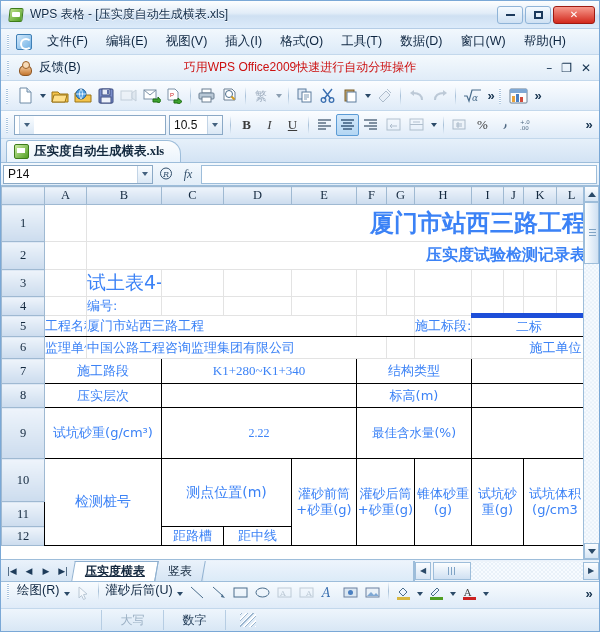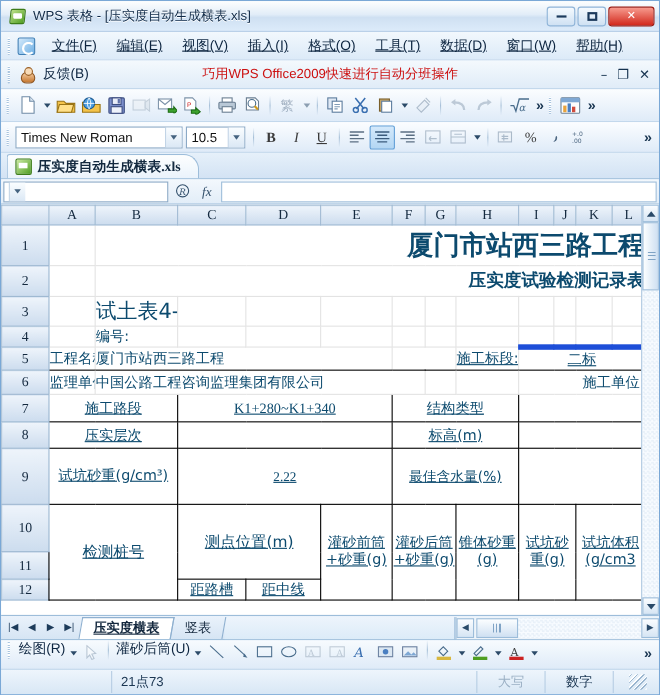--- a/index.html
+++ b/index.html
@@ -72,21 +72,21 @@
   .menu-doc-icon:before {
     content:""; position:absolute; inset:0; border-radius:2px;
     background: linear-gradient(135deg,#d3e9fb,#6fb0e4); border:1px solid #3f7fb5;
   }
   .menu-doc-icon:after {
     content:""; position:absolute; left:4px; top:4px; width:8px; height:8px;
     border:2px solid #fff; border-radius:50%; border-right-color:transparent;
   }
   .menu-item {
     padding: 3px 8px; font-size: 12.5px; color: #0d2540; white-space: nowrap;
-    border: 1px solid transparent; border-radius: 2px; cursor: default; text-decoration: underline;
+    border: 1px solid transparent; border-radius: 2px; cursor: default;
   }
 
   
   .feedbar {
     height: 26px; flex: 0 0 26px; display: flex; align-items: center;
     background: linear-gradient(180deg,#f4f9fd,#e0ecf8);
     border-bottom: 1px solid #c3d8ec; padding-left: 4px; position: relative;
   }
   .fb-icon { width: 17px; height: 16px; margin: 0 5px 0 2px; position: relative; }
   .fb-icon:before {
@@ -211,24 +211,24 @@
     border-bottom: 1px solid #9dbdda; }
   .gridscroll { position: absolute; left: 0; top: 0; right: 16px; bottom: 0; overflow: hidden; }
   table.sheet { border-collapse: collapse; table-layout: fixed; width: 585px;
     font-family: "Liberation Serif", serif; }
   table.sheet td, table.sheet th { padding: 0; }
   .colhead, .rowhead {
     background: linear-gradient(180deg,#eef4fb,#ccdcee);
     border: 1px solid #9fb9d2; text-align: center; color: #14293f;
     font-family: "Liberation Serif", serif; font-size: 12.5px; font-weight: normal;
   }
-  .cell { border: 1px solid #e3e3e3; font-size: 12px; color: #0c4a6e;
+  .cell { border: 1px solid #e3e3e3; font-size: 12px; color: #3b82f6;
     overflow: hidden; white-space: nowrap; vertical-align: middle; }
   .cell.b { border: 1px solid #000; }
-  .c { text-align: center; text-decoration: underline; }
+  .c { text-align: center; }
   .l { text-align: left; padding-left: 3px; }
   .r { text-align: right; padding-right: 2px; }
   .title-cell { font-family: "DejaVu Sans", sans-serif; font-weight: bold; font-size: 24px; }
   .sub-cell  { font-family: "DejaVu Sans", sans-serif; font-weight: bold; font-size: 16px; }
   .han { font-family: "DejaVu Sans", sans-serif; }
   .thin-u { border-bottom: 1px solid #000; }
 
   
   .vscroll {
     position: absolute; right: 0; top: 0; bottom: 0; width: 16px;
@@ -487,21 +487,20 @@
           <rect x="7" y="6" width="3" height="8" fill="#4a7fc1"></rect>
           <rect x="11" y="9" width="3" height="5" fill="#d04b3c"></rect>
         </svg>
     </div>
     <div class="chev">»</div>
   </div>
 
   <div class="fmtbar">
     <div class="grip"></div>
     <div class="combo font-combo">
-      <div class="cval">Times New Roman</div>
       <div class="cbtn"></div>
     </div>
     <div class="combo size-combo">
       <div class="cval">10.5</div>
       <div class="cbtn"></div>
     </div>
 
     <div class="tb-sep"></div>
 
     <div class="fmt-btn" style="font-weight:bold">B</div>
@@ -566,20 +565,21 @@
 
   <div class="doctabbar">
     <div class="doctab">
       <div class="dt-icon"></div>
       <span>压实度自动生成横表.xls</span>
     </div>
   </div>
 
   <div class="formulabar">
     <div class="namebox">
+      <div class="nval">P14</div>
       <div class="nbtn"></div>
     </div>
     <div class="fb-tool">
       <svg width="15" height="14" viewBox="0 0 15 14">
           <circle cx="7" cy="6.5" r="5.5" fill="none" stroke="#33506c"></circle>
           <text x="4" y="10" font-size="8" fill="#33506c" font-family="DejaVu Serif" font-style="italic">R</text>
         </svg>
     </div>
     <div class="fb-tool">fx</div>
     <div class="formula-input" placeholder=""></div>
@@ -849,21 +849,20 @@
           <rect x="1" y="11" width="13" height="3" fill="#cc2222"></rect>
         </svg>
     </div>
     <div class="tb-arrow"></div>
     <div style="flex:1"></div>
     <div class="chev" style="margin-right:4px">»</div>
   </div>
 
   <div class="statusbar">
     <div class="st-pane first"></div>
-    <div class="st-pane st-coord">21点73</div>
     <div class="st-pane st-caps">大写</div>
     <div class="st-pane st-num">数字</div>
     <div class="st-pane" style="width:42px">
       <div class="st-grip"></div>
     </div>
   </div>
 
 </div>
 
 </body></html>

